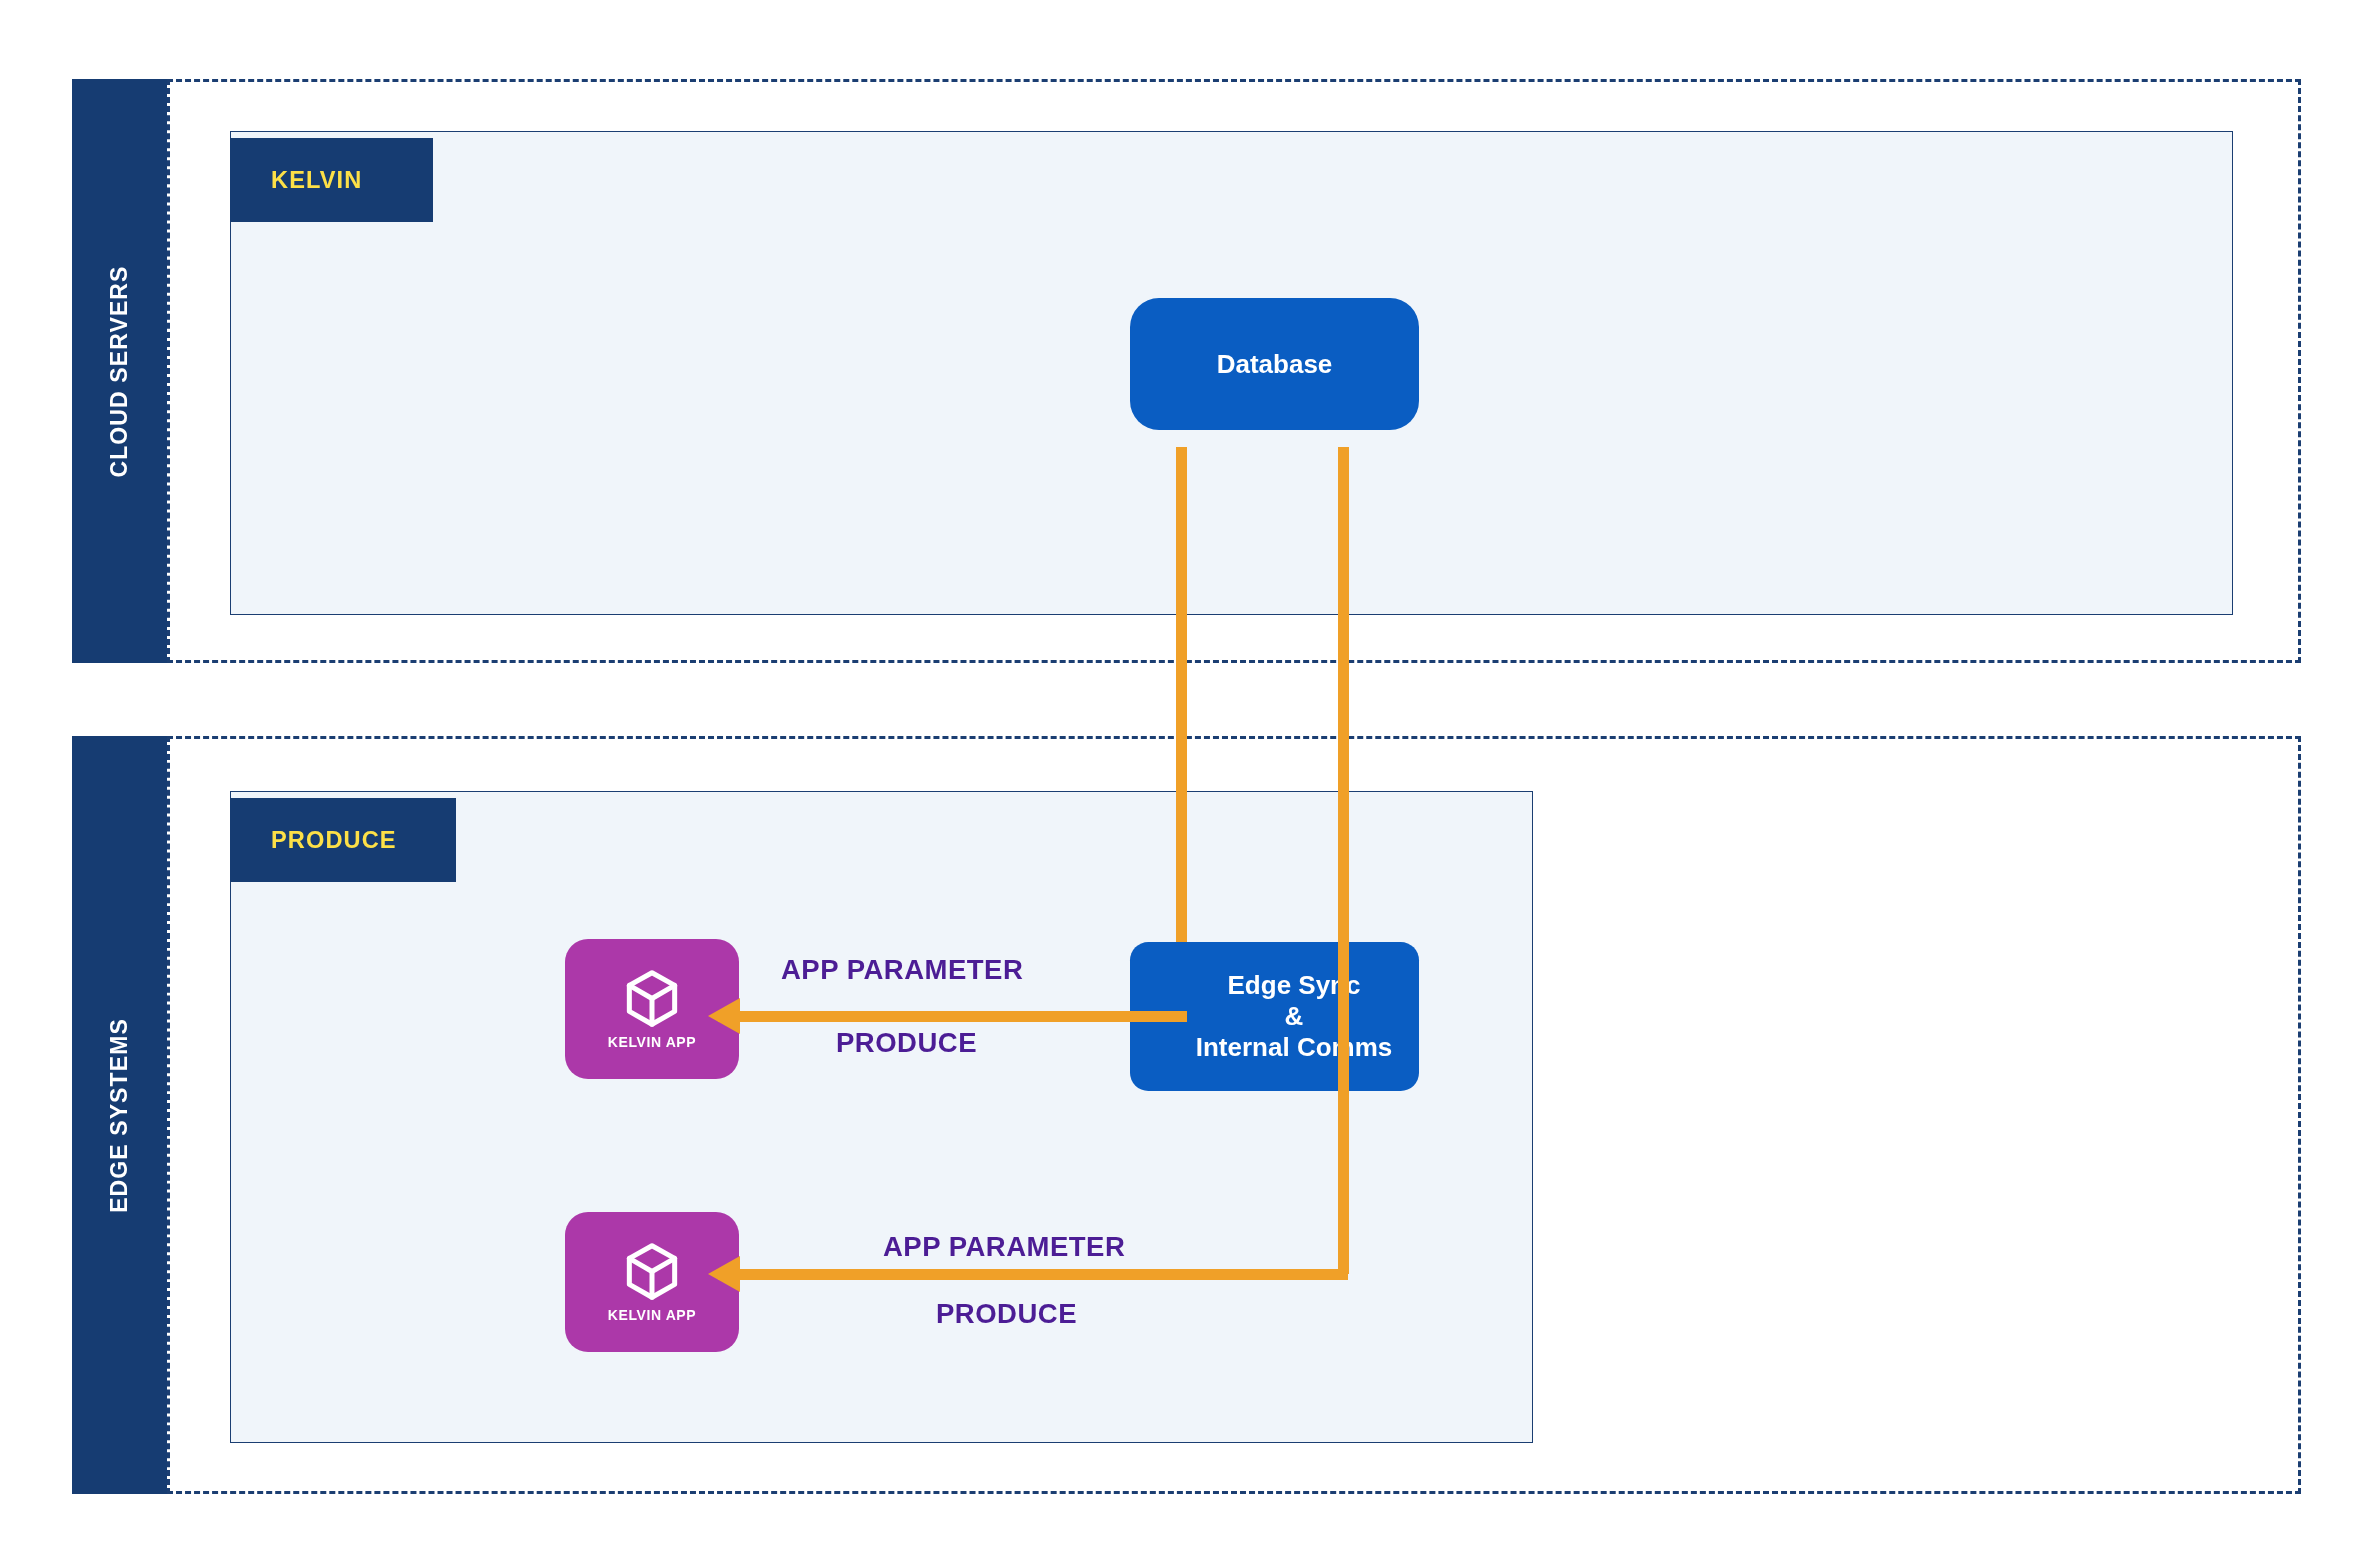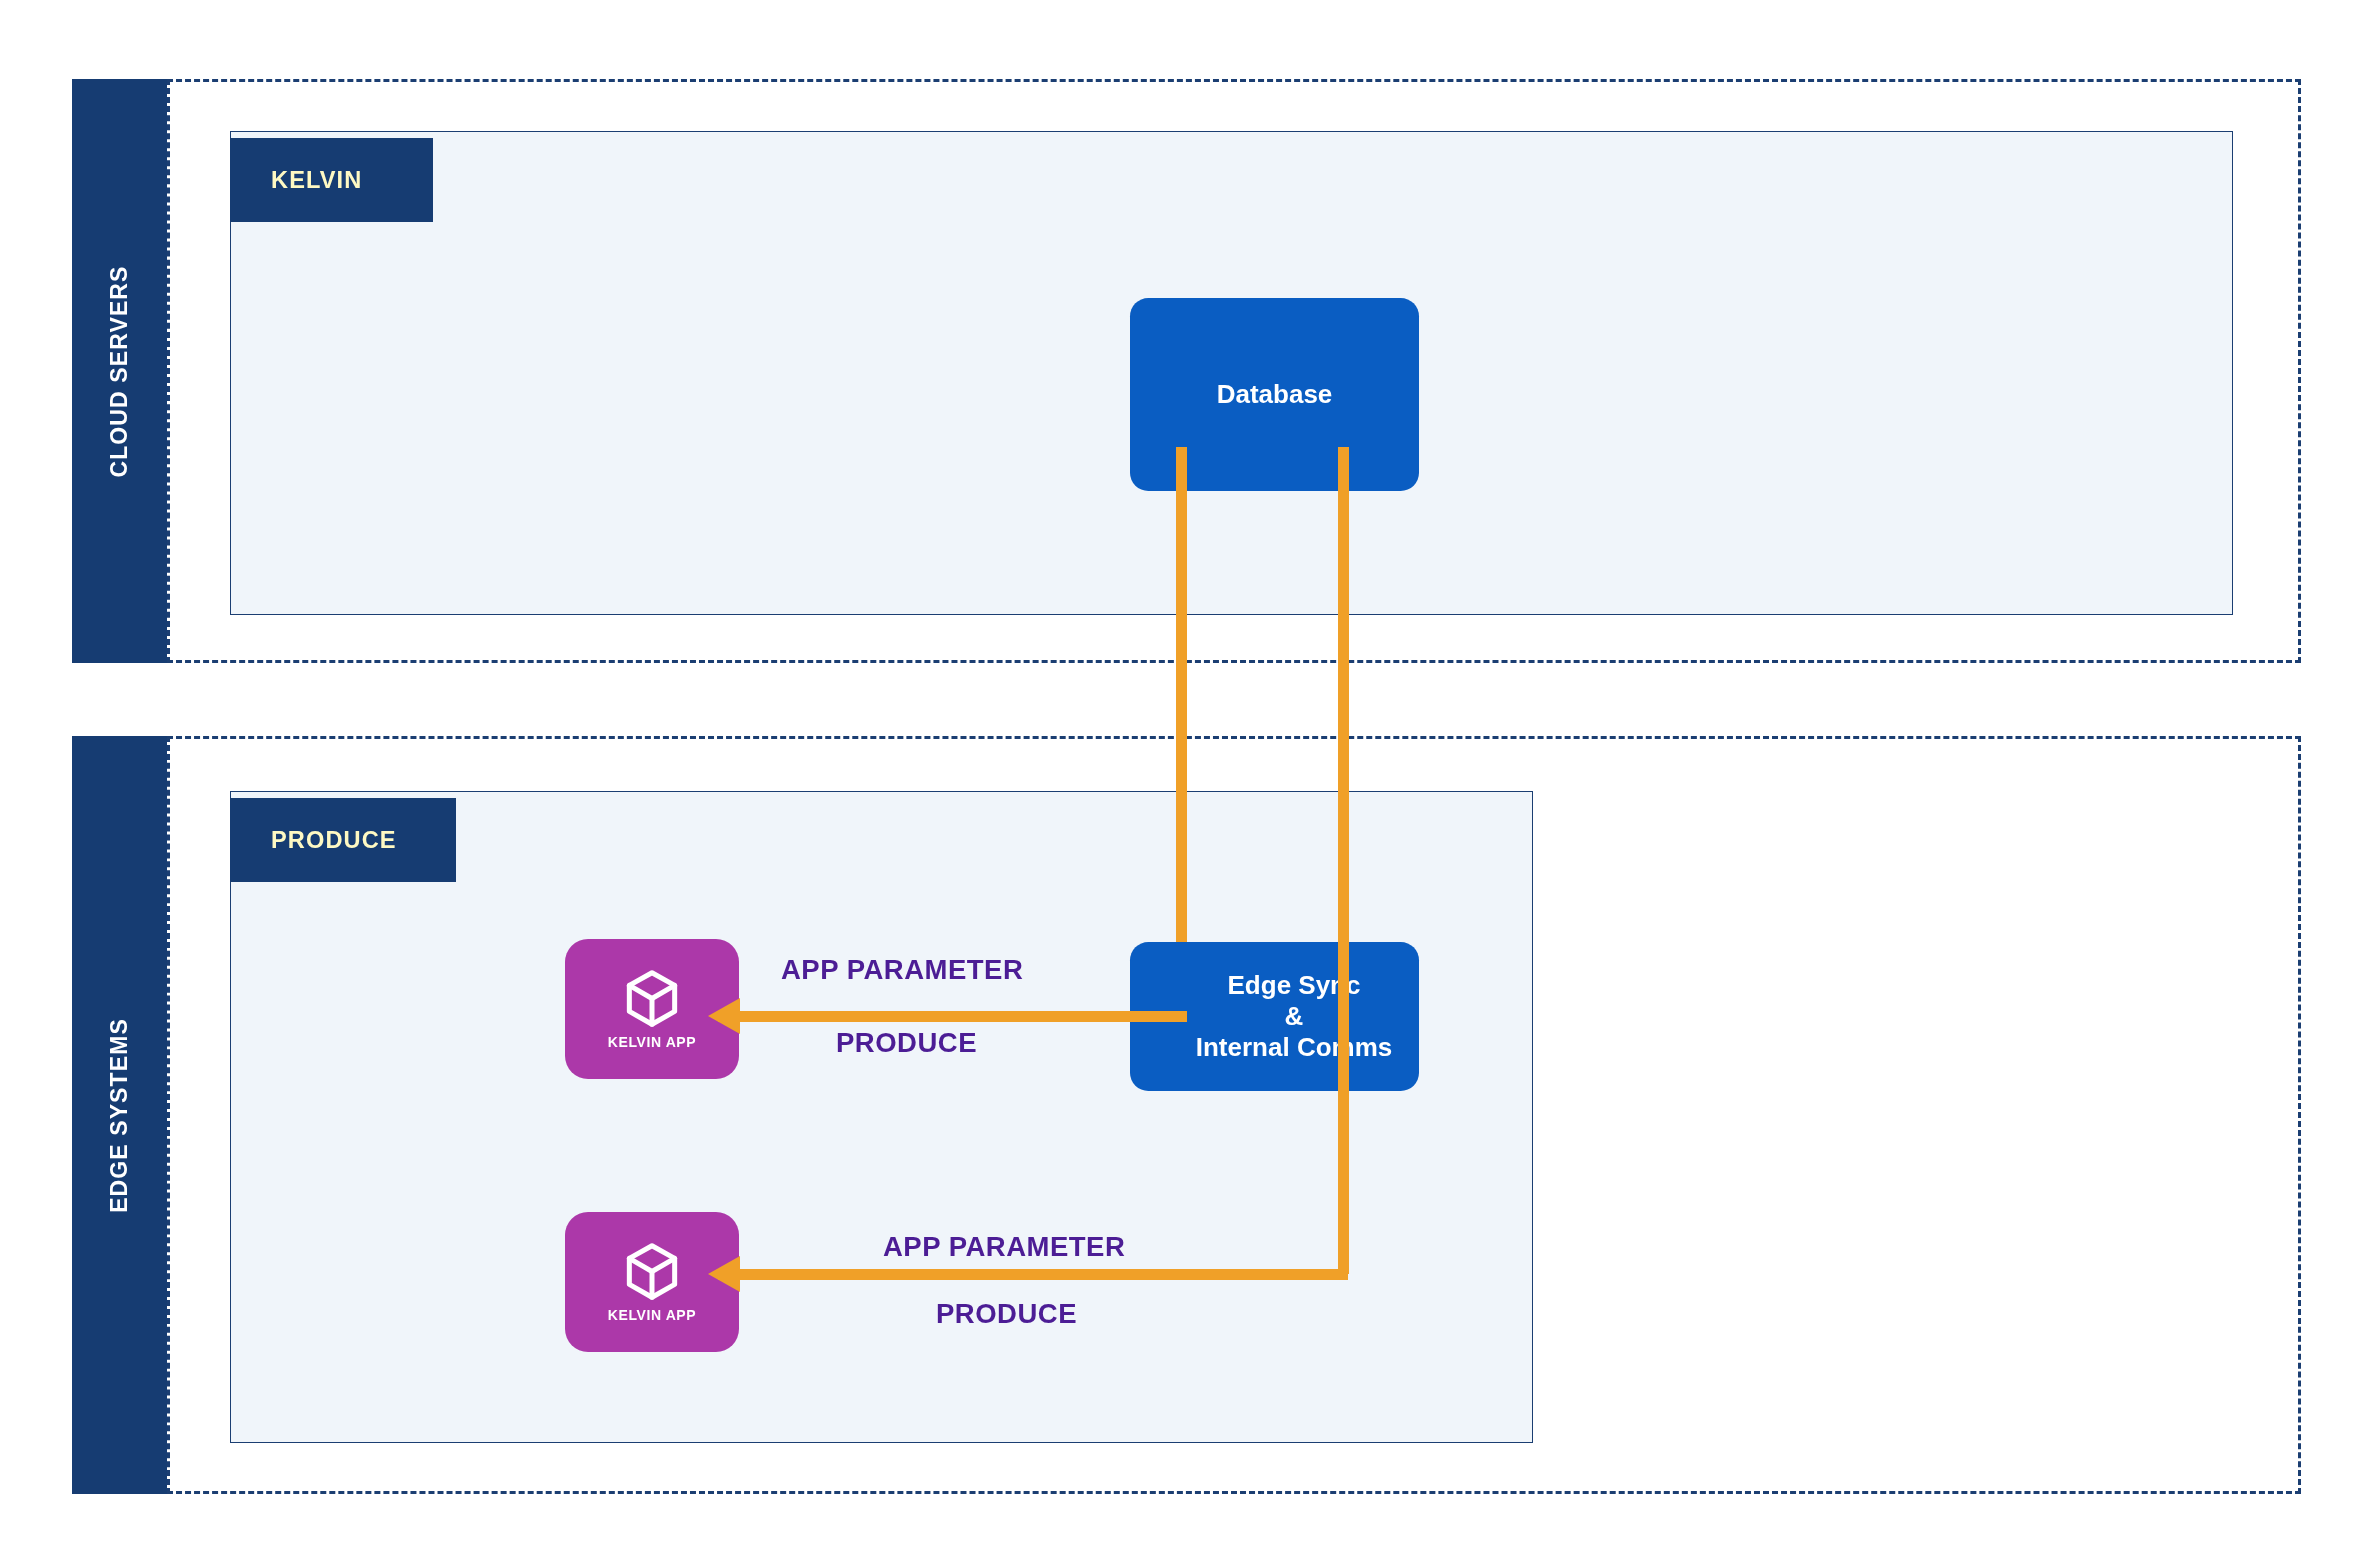--- a/index.html
+++ b/index.html
@@ -61,21 +61,21 @@
 
   .panel-tab {
     position: absolute;
     background: #163C72;
     display: flex;
     align-items: center;
     box-sizing: border-box;
     padding-left: 41px;
   }
   .panel-tab .tab-text {
-    color: #fef9c3;
+    color: #fde047;
     font-weight: bold;
     font-size: 23.6px;
     letter-spacing: 1.1px;
     white-space: nowrap;
   }
   #tab-kelvin  { left: 230px; top: 138px;  width: 203px; height: 84px; }
   #tab-cluster { left: 230px; top: 798px; width: 226px; height: 84px; }
 
   
   .node {
@@ -91,21 +91,21 @@
     background: #0A5DC2;
     border-radius: 18.3px;
   }
   .node-blue .node-label {
     font-size: 26px;
     font-weight: bold;
     text-align: center;
     line-height: 1.18;
     white-space: pre-line;
   }
-  #node-database  { left: 1130px; top: 298px;  width: 289px; height: 193px; }
+  #node-database  { left: 1130px; top: 298px;  width: 289px; height: 132px; border-radius: 29px; }
   #node-edgesync  { left: 1130px; top: 942px; width: 289px; height: 149px; z-index: 5; padding-left: 39px; }
 
   .node-app {
     background: #AC38A9;
     border-radius: 23px;
     margin-left: 30px;
   }
   #node-app-produce { left: 535px; top: 939px; width: 174px; height: 140px; }
   #node-app-consume { left: 535px; top: 1212px; width: 174px; height: 140px; }
 

